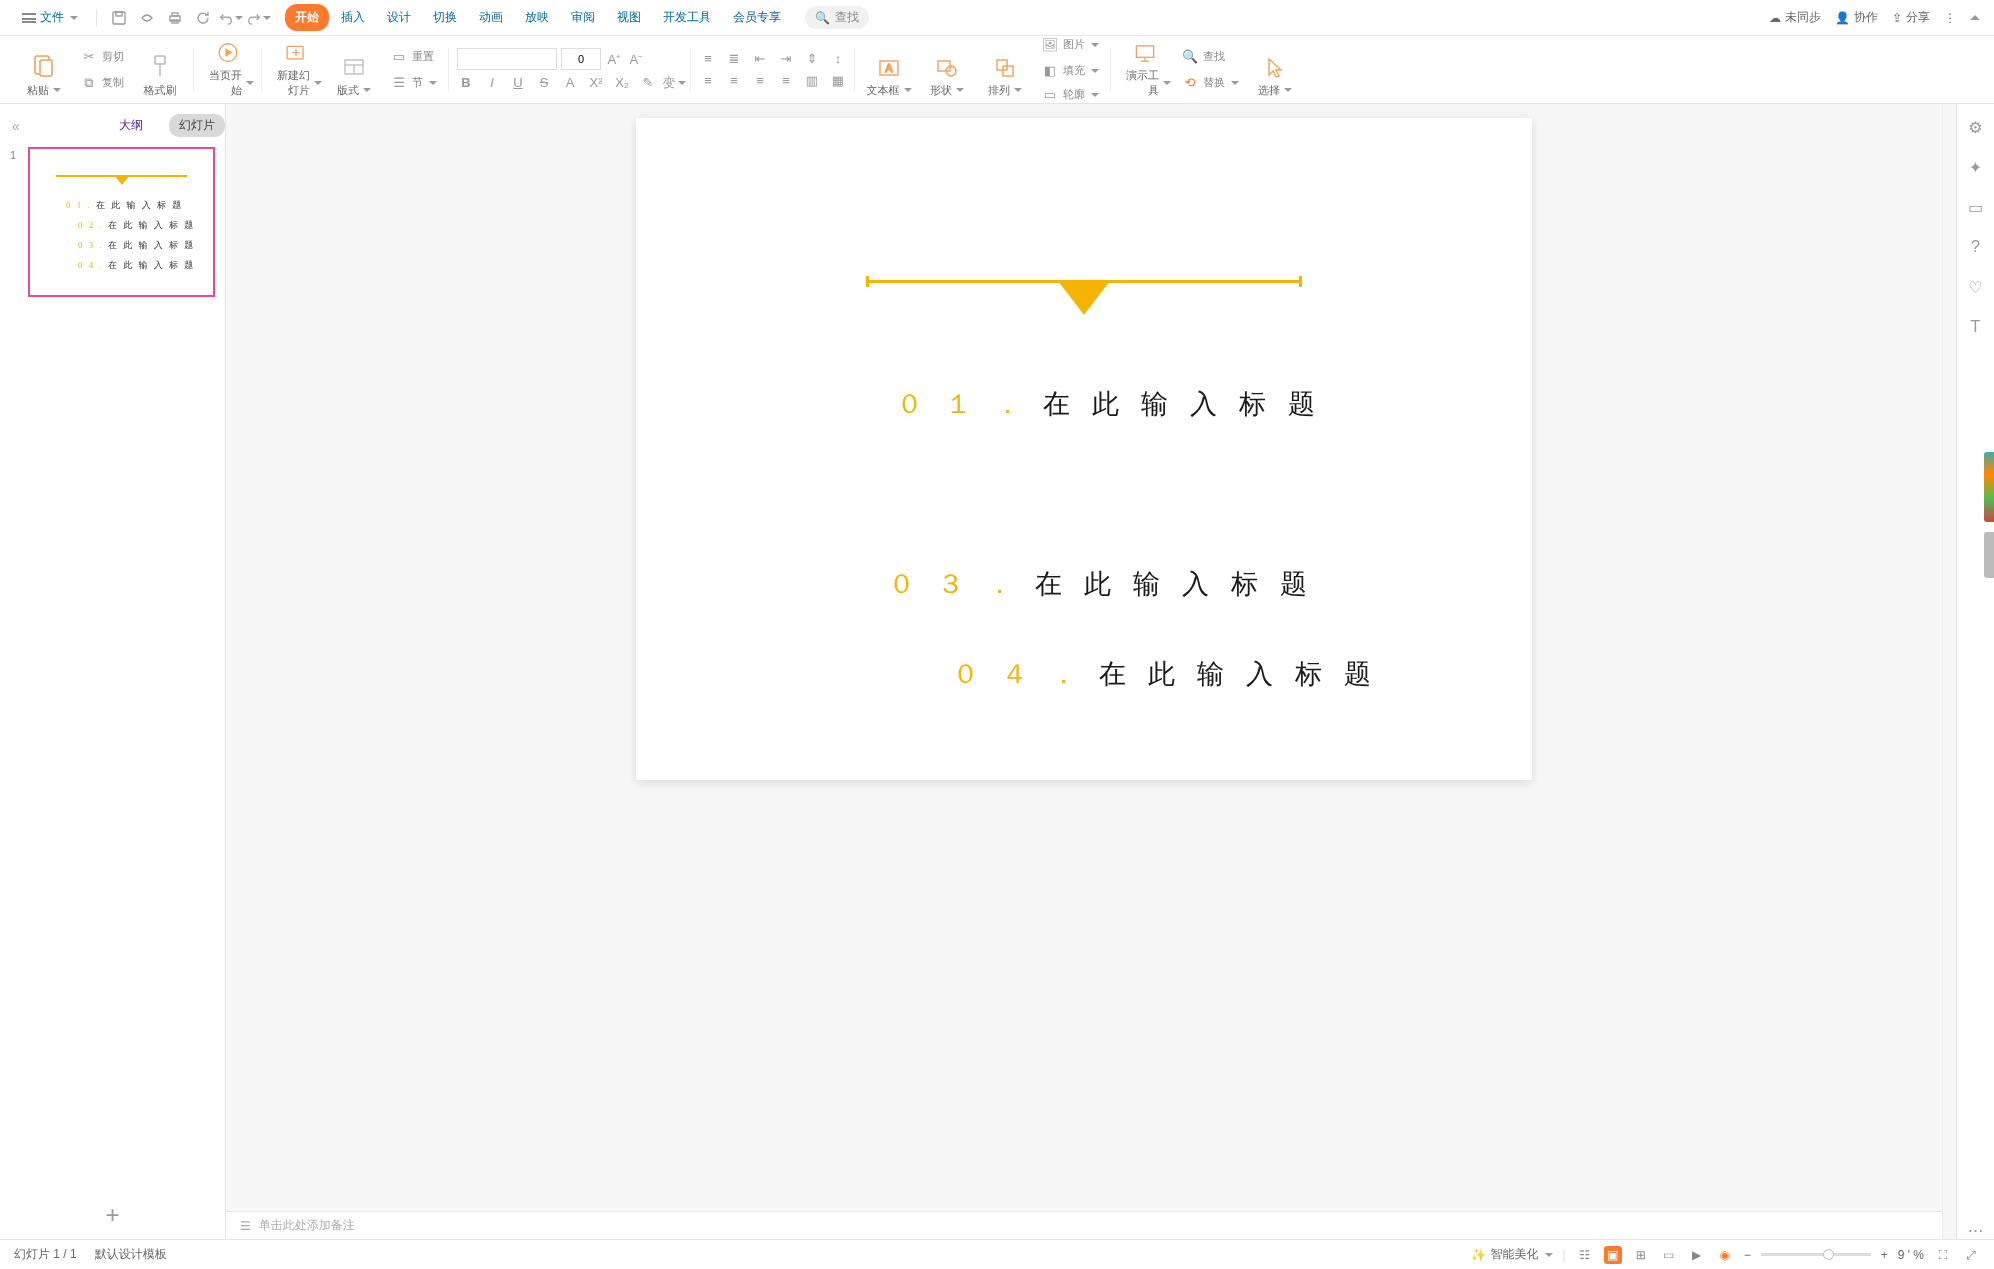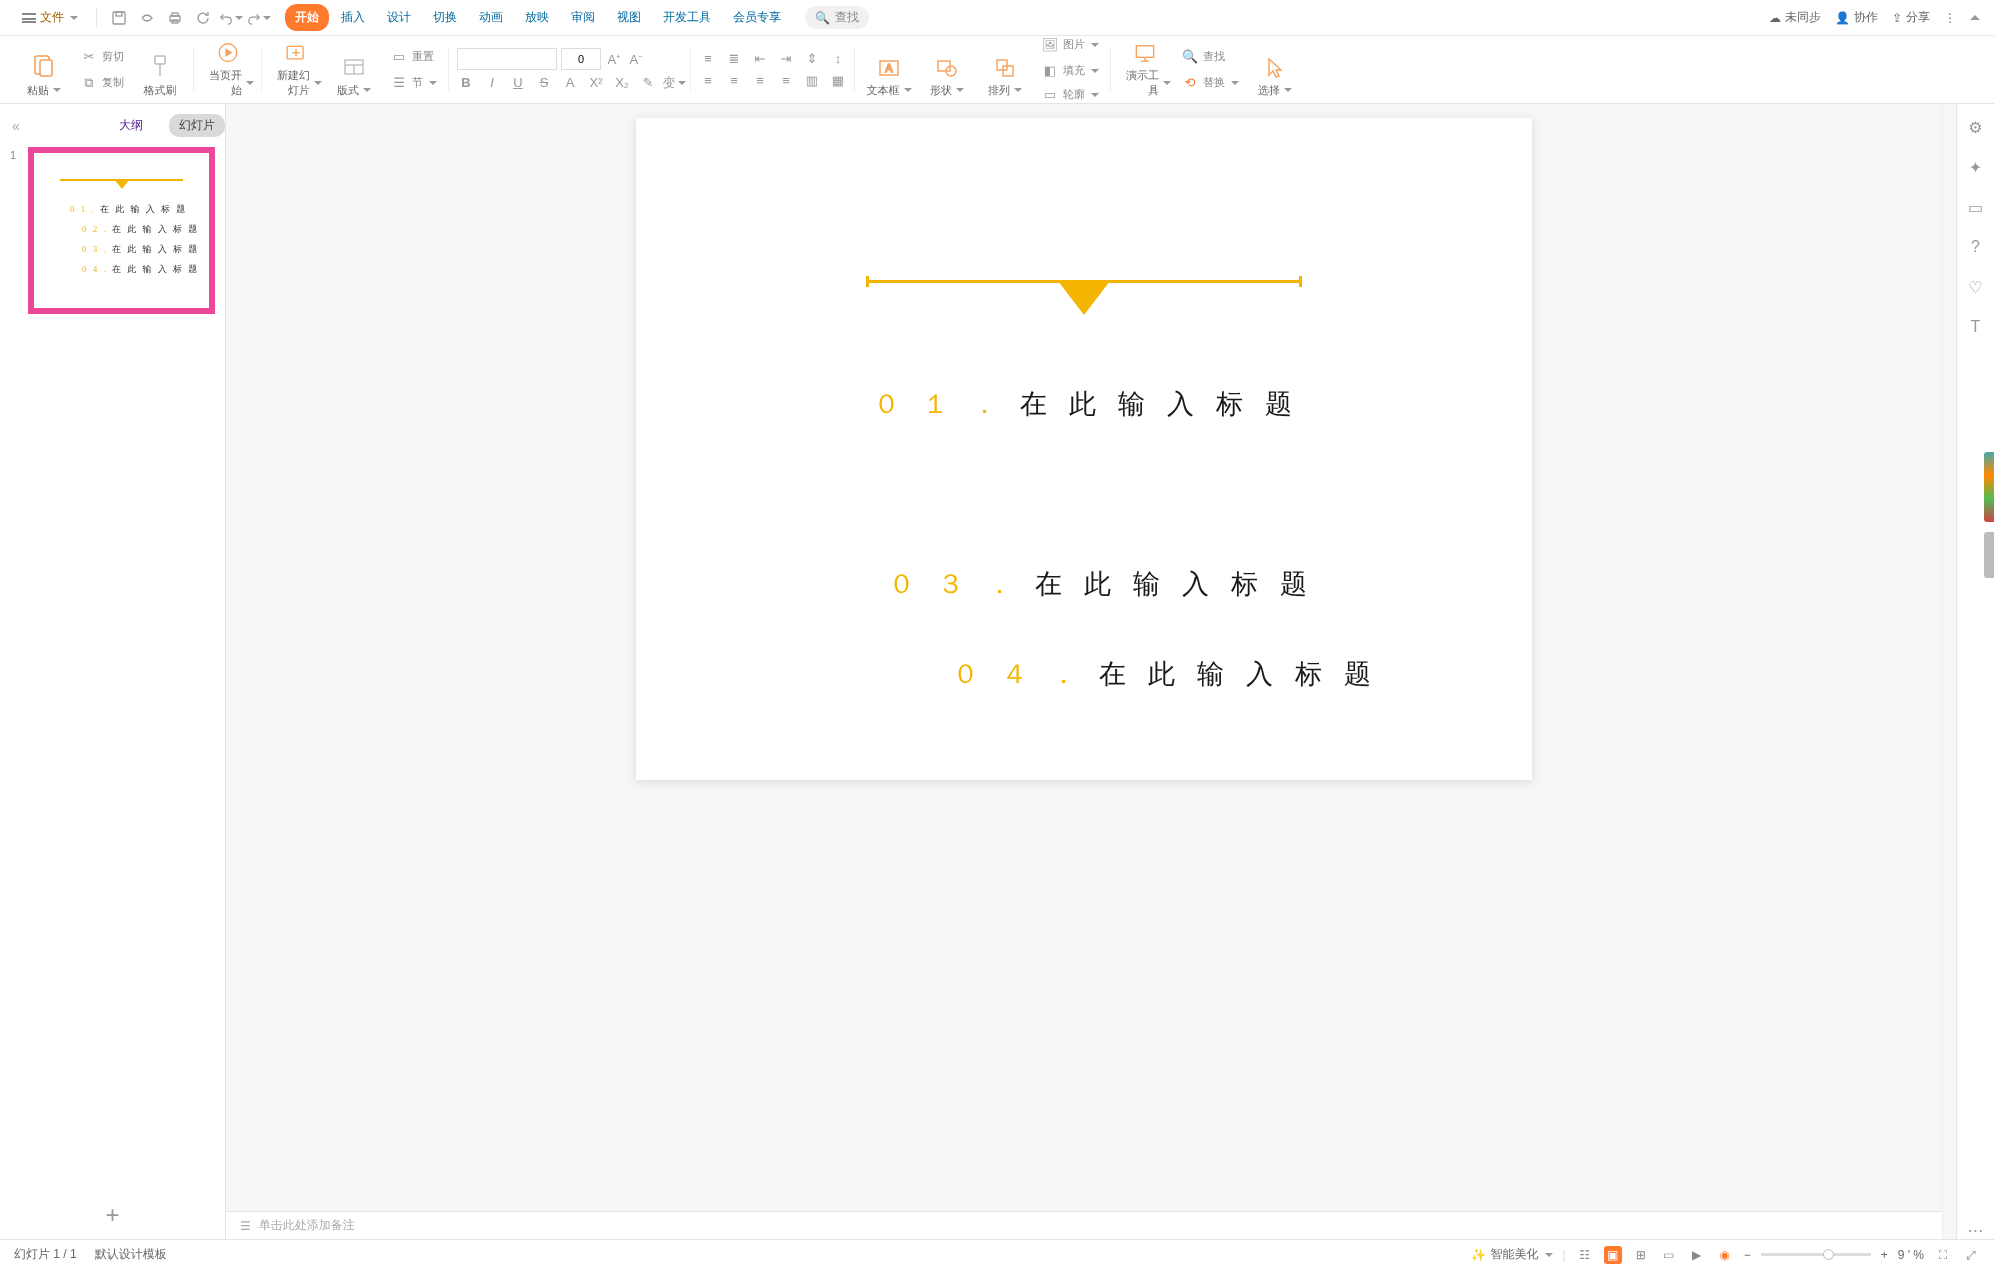--- a/index.html
+++ b/index.html
@@ -1,21 +1,21 @@
 <!DOCTYPE html>
 <html><head>
 <meta charset="utf-8">
 <style>
 * { box-sizing: border-box; margin: 0; padding: 0; }
 body { font-family: "Microsoft YaHei", sans-serif; font-size: 12px; color: #333; background: #fff; overflow: hidden; }
 .app { display: flex; flex-direction: column; height: 100vh; width: 100vw; }
 
 
 .menubar { display: flex; align-items: center; height: 36px; padding: 0 14px; background: #fff; border-bottom: 1px solid #e8e8e8; gap: 4px; }
-.menubar .file-btn { display: flex; align-items: center; gap: 4px; padding: 4px 8px; color: #a16207; cursor: pointer; }
+.menubar .file-btn { display: flex; align-items: center; gap: 4px; padding: 4px 8px; color: #0369a1; cursor: pointer; }
 .menubar .file-btn .hamburger { display: inline-block; width: 14px; height: 10px; border-top: 2px solid #888; border-bottom: 2px solid #888; position: relative; }
 .menubar .file-btn .hamburger::after { content: ""; position: absolute; top: 3px; left: 0; width: 100%; height: 2px; background: #888; }
 .menubar .sep { width: 1px; height: 18px; background: #e5e5e5; margin: 0 6px; }
 .menubar .iconbtn { width: 24px; height: 24px; display: flex; align-items: center; justify-content: center; color: #888; cursor: pointer; }
 .menubar .tabs { display: flex; align-items: center; gap: 2px; margin-left: 10px; }
 .menubar .tab { padding: 5px 10px; color: #0369a1; cursor: pointer; border-radius: 12px; }
 .menubar .tab.active { background: #ff7a2d; color: #fff; font-weight: bold; }
 .menubar .search { display: flex; align-items: center; background: #f1f1f1; border-radius: 12px; padding: 3px 10px; color: #888; margin-left: 10px; gap: 5px; }
 .menubar .right { margin-left: auto; display: flex; align-items: center; gap: 14px; color: #666; }
 .menubar .right .ritem { display: flex; align-items: center; gap: 4px; cursor: pointer; }
@@ -40,21 +40,21 @@
 
 
 .left { width: 226px; background: #fff; border-right: 1px solid #e5e5e5; display: flex; flex-direction: column; }
 .left-tabs { display: flex; align-items: center; justify-content: center; gap: 16px; padding: 10px 0; font-size: 12px; }
 .left-tabs .collapse { margin-right: auto; margin-left: 12px; color: #aaa; cursor:pointer; font-size:14px;}
 .left-tabs .ltab { color: #4c1d95; cursor: pointer; padding: 3px 10px; border-radius: 10px; }
 .left-tabs .ltab.active { background: #d9d9d9; color: #444; }
 .thumbs { flex: 1; overflow: auto; padding: 0 10px; }
 .thumb-row { display: flex; gap: 8px; margin-bottom: 10px; }
 .thumb-num { font-size: 11px; color: #888; padding-top: 2px; width: 10px; }
-.thumb { flex: 1; height: 167px; border: 6px solid #ec4899; background: #fff; position: relative; padding: 18px 14px 8px; }
+.thumb { flex: 1; height: 150px; border: 2px solid #ec4899; background: #fff; position: relative; padding: 18px 14px 8px; }
 .thumb .tdec-line { position:absolute; top:26px; left:26px; right:26px; height:2px; background:#f5b400;}
 .thumb .tdec-tri { position:absolute; top:26px; left:50%; transform:translateX(-50%); width:0; height:0; border-left:8px solid transparent; border-right:8px solid transparent; border-top:10px solid #f5b400;}
 .thumb .tline { font-size: 9px; font-family: "KaiTi", serif; letter-spacing: 2px; position: absolute; white-space:nowrap;}
 .thumb .tnum { color: #f5b400; }
 .left .addbtn { text-align: center; padding: 10px; color: #999; font-size: 24px; cursor: pointer; }
 
 
 .editor { flex: 1; display: flex; flex-direction: column; min-width: 0; }
 .canvas-wrap { flex: 1; display: flex; align-items: flex-start; justify-content: center; overflow: auto; background: #f7f7f7; padding: 14px 30px; }
 .slide { width: 896px; height: 662px; background: #fff; box-shadow: 0 2px 10px rgba(0,0,0,0.12); position: relative; }
@@ -401,21 +401,21 @@
         </div>
       </div>
       <div class="addbtn">+</div>
     </div>
 
     <div class="editor">
       <div class="canvas-wrap">
         <div class="slide">
           <div class="dec-line"></div>
           <div class="dec-tri"></div>
-          <div class="slide-line" style="top:268px;left:237px;">
+          <div class="slide-line" style="top:268px;left:260px;">
             <span class="num">０１．</span><span class="txt">在此输入标题</span>
           </div>
           <div class="slide-line" style="top:448px;left:252px;">
             <span class="num">０３．</span><span class="txt">在此输入标题</span>
           </div>
           <div class="slide-line" style="top:538px;left:316px;">
             <span class="num">０４．</span><span class="txt">在此输入标题</span>
           </div>
         </div>
       </div>

